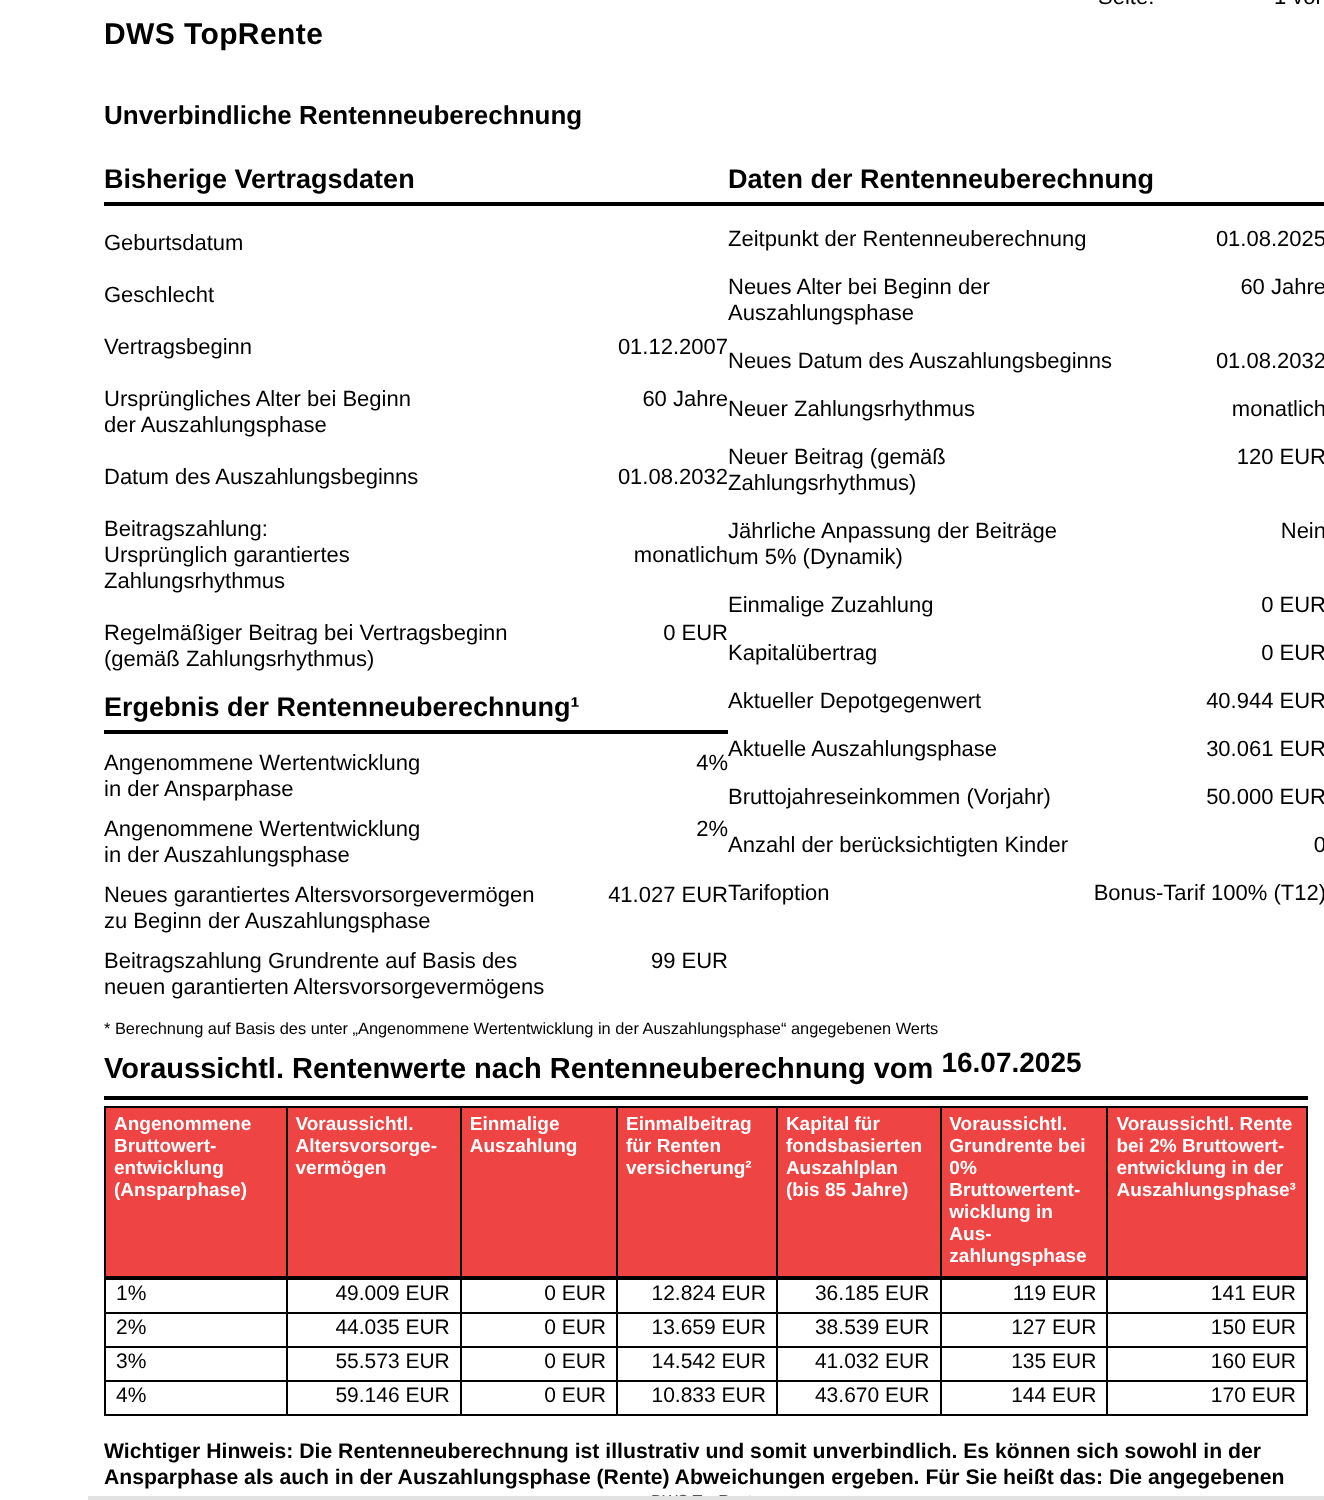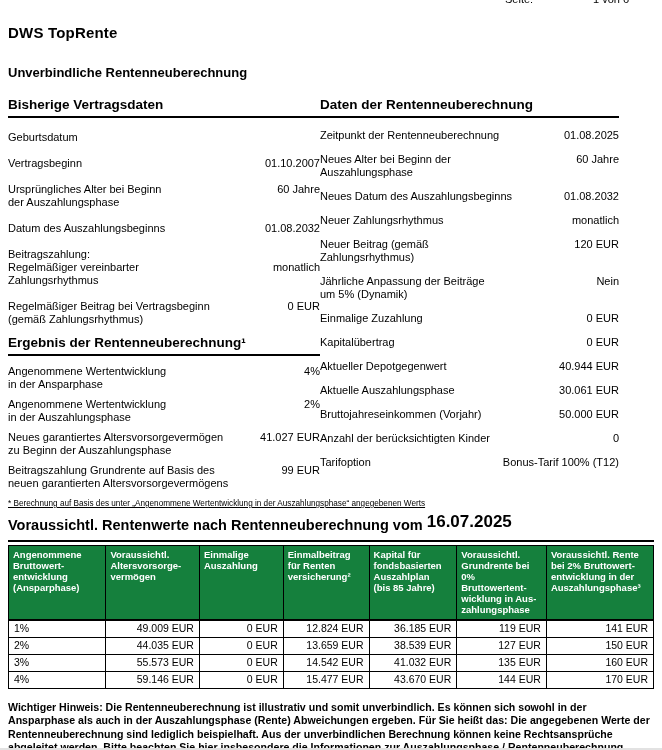--- a/index.html
+++ b/index.html
@@ -4,21 +4,21 @@
 <style>
   * { box-sizing: border-box; margin: 0; padding: 0; }
   html, body { width: 662px; height: 750px; }
   body {
     font-family: "Liberation Sans", sans-serif;
     color: #000;
     background: #fff;
     position: relative;
     overflow: hidden;
   }
-  .page { position: absolute; inset: 0; padding: 15px 8px; }
+  .page { position: absolute; inset: 0; padding: 0 8px; margin-left: 44px; }
 
   
   .seite-box { position: absolute; top: -7px; left: 505px; font-size: 11px; display: flex; }
   .seite-box .seite-label { width: 88px; }
   .seite-box .seite-value { white-space: nowrap; }
 
   .doc-title { font-size: 15px; font-weight: bold; margin-top: 9px; letter-spacing: .2px; }
   .doc-subtitle { font-size: 13px; font-weight: bold; margin-top: 24px; }
 
   .columns { display: flex; margin-top: 17px; }
@@ -32,31 +32,31 @@
   }
   .ergebnis-heading { margin-top: 9px; }
 
   .kv-row { display: flex; justify-content: space-between; align-items: flex-start; font-size: 11px; line-height: 13px; margin-top: 13px; }
   .col-right .kv-row { margin-top: 11px; }
   .ergebnis-rows .kv-row { margin-top: 7px; }
   .kv-label { white-space: pre-line; }
   .kv-value { white-space: nowrap; text-align: right; padding-left: 6px; }
   .kv-value.on-line-2 { padding-top: 13px; }
 
-  .footnote { font-size: 8.2px; margin-top: 9px; color: #000; text-decoration: underline; }
+  .footnote { font-size: 8.2px; margin-top: 9px; color: #000; }
 
   .table-title {
     margin-top: 7px; font-size: 14.5px; font-weight: bold;
     padding-bottom: 5px; border-bottom: 2.5px solid #000;
   }
-  .table-title .title-date { font-size: 17px; position: relative; top: -3px; }
+  .table-title .title-date { font-size: 14px; position: relative; top: -3px; }
 
   table.rente { width: 100%; border-collapse: collapse; margin-top: 3px; table-layout: fixed; }
   table.rente th {
-    background: #15803d; color: #fff;
+    background: #ef4444; color: #fff;
     font-size: 9.5px; line-height: 11px; font-weight: bold;
     text-align: left; vertical-align: top;
     padding: 3px 4px 4px 4px;
     border: 1.5px solid #000; border-bottom-width: 2px;
     white-space: pre-line;
   }
   table.rente td {
     font-size: 10.5px; line-height: 13px;
     padding: 1px 5px 2px 5px;
     border: 1px solid #000;
@@ -88,35 +88,39 @@
   <div class="columns">
 
     <div class="col-left">
       <div class="section-heading">Bisherige Vertragsdaten</div>
 
       <div class="kv-row">
         <span class="kv-label">Geburtsdatum</span>
         <span class="kv-value"></span>
       </div>
       <div class="kv-row">
+        <span class="kv-label">Geschlecht</span>
+        <span class="kv-value"></span>
+      </div>
+      <div class="kv-row">
         <span class="kv-label">Vertragsbeginn</span>
-        <span class="kv-value">01.10.2007</span>
+        <span class="kv-value">01.12.2007</span>
       </div>
       <div class="kv-row">
         <span class="kv-label">Ursprüngliches Alter bei Beginn
 der Auszahlungsphase</span>
         <span class="kv-value">60 Jahre</span>
       </div>
       <div class="kv-row">
         <span class="kv-label">Datum des Auszahlungsbeginns</span>
         <span class="kv-value">01.08.2032</span>
       </div>
       <div class="kv-row">
         <span class="kv-label">Beitragszahlung:
-Regelmäßiger vereinbarter
+Ursprünglich garantiertes
 Zahlungsrhythmus</span>
         <span class="kv-value on-line-2">monatlich</span>
       </div>
       <div class="kv-row">
         <span class="kv-label">Regelmäßiger Beitrag bei Vertragsbeginn
 (gemäß Zahlungsrhythmus)</span>
         <span class="kv-value">0 EUR</span>
       </div>
 
       <div class="section-heading ergebnis-heading">Ergebnis der Rentenneuberechnung¹</div>
@@ -277,21 +281,21 @@
         <td>0 EUR</td>
         <td>14.542 EUR</td>
         <td>41.032 EUR</td>
         <td>135 EUR</td>
         <td>160 EUR</td>
       </tr>
       <tr>
         <td>4%</td>
         <td>59.146 EUR</td>
         <td>0 EUR</td>
-        <td>15.477 EUR</td>
+        <td>10.833 EUR</td>
         <td>43.670 EUR</td>
         <td>144 EUR</td>
         <td>170 EUR</td>
       </tr>
     </tbody>
   </table>
 
   <div class="notice">Wichtiger Hinweis: Die Rentenneuberechnung ist illustrativ und somit unverbindlich. Es können sich sowohl in der Ansparphase als auch in der Auszahlungsphase (Rente) Abweichungen ergeben. Für Sie heißt das: Die angegebenen Werte der Rentenneuberechnung sind lediglich beispielhaft. Aus der unverbindlichen Berechnung können keine Rechtsansprüche abgeleitet werden. Bitte beachten Sie hier insbesondere die Informationen zur Auszahlungsphase / Rentenneuberechnung sowie die weiterführenden Hinweise im Abschnitt Erklärungen.</div>
 
   <div class="footer-brand">DWS TopRente</div>

